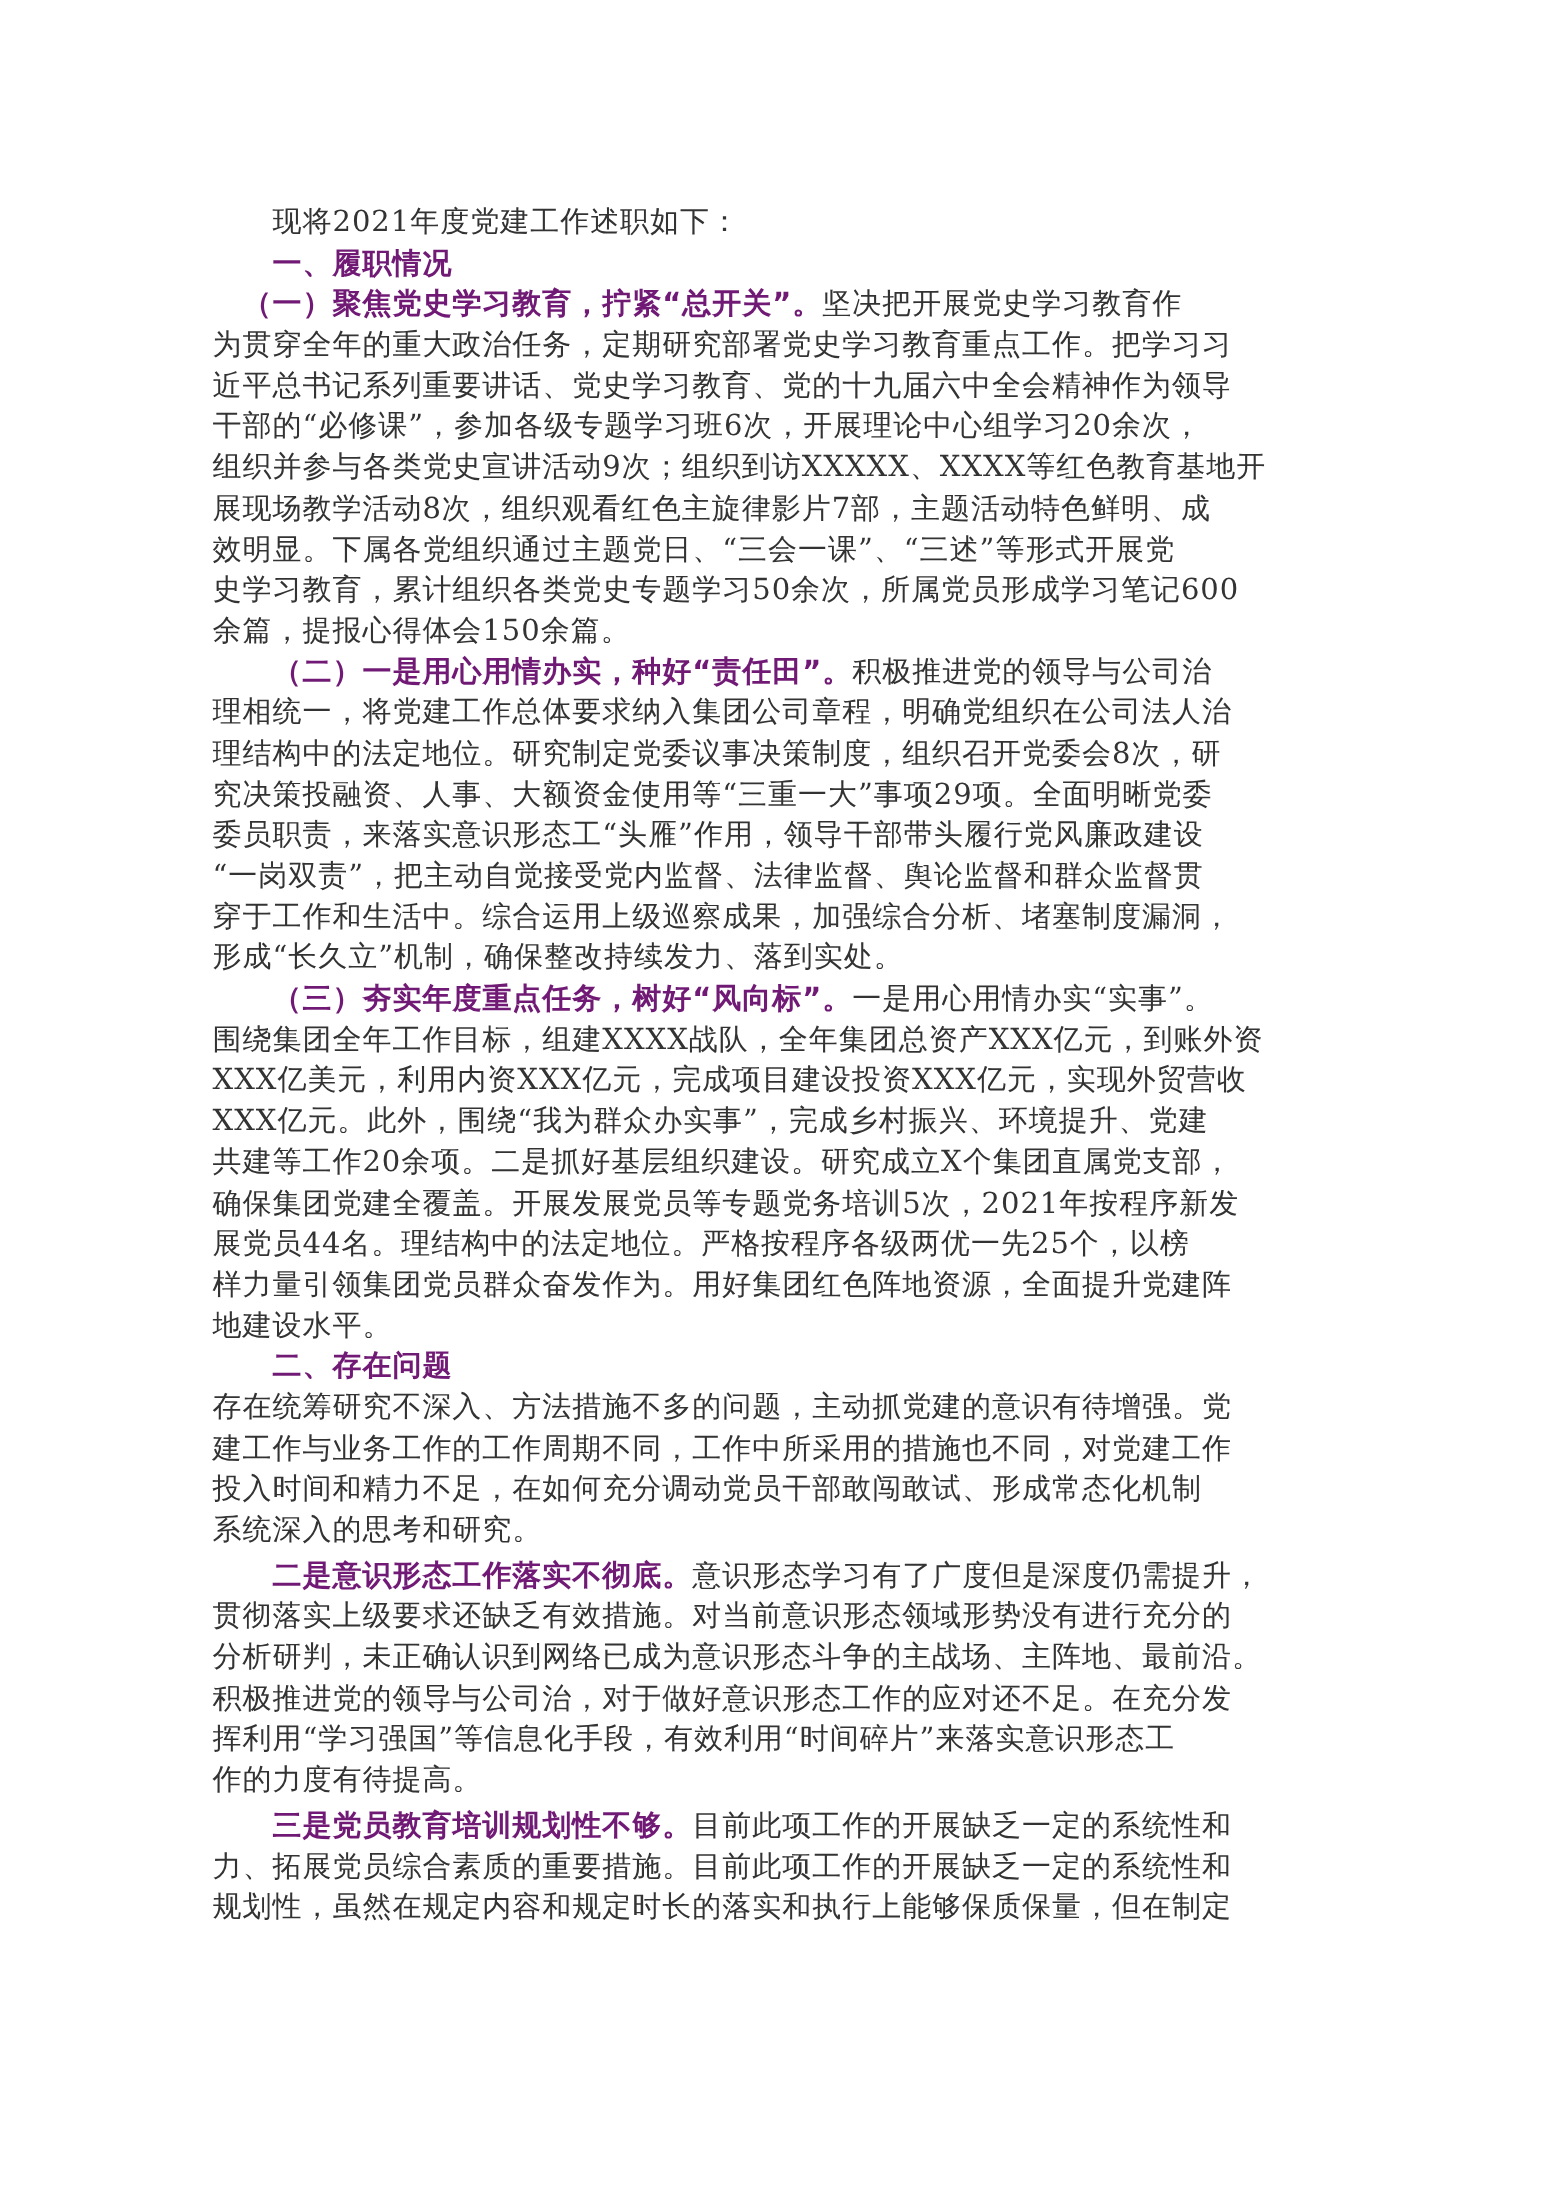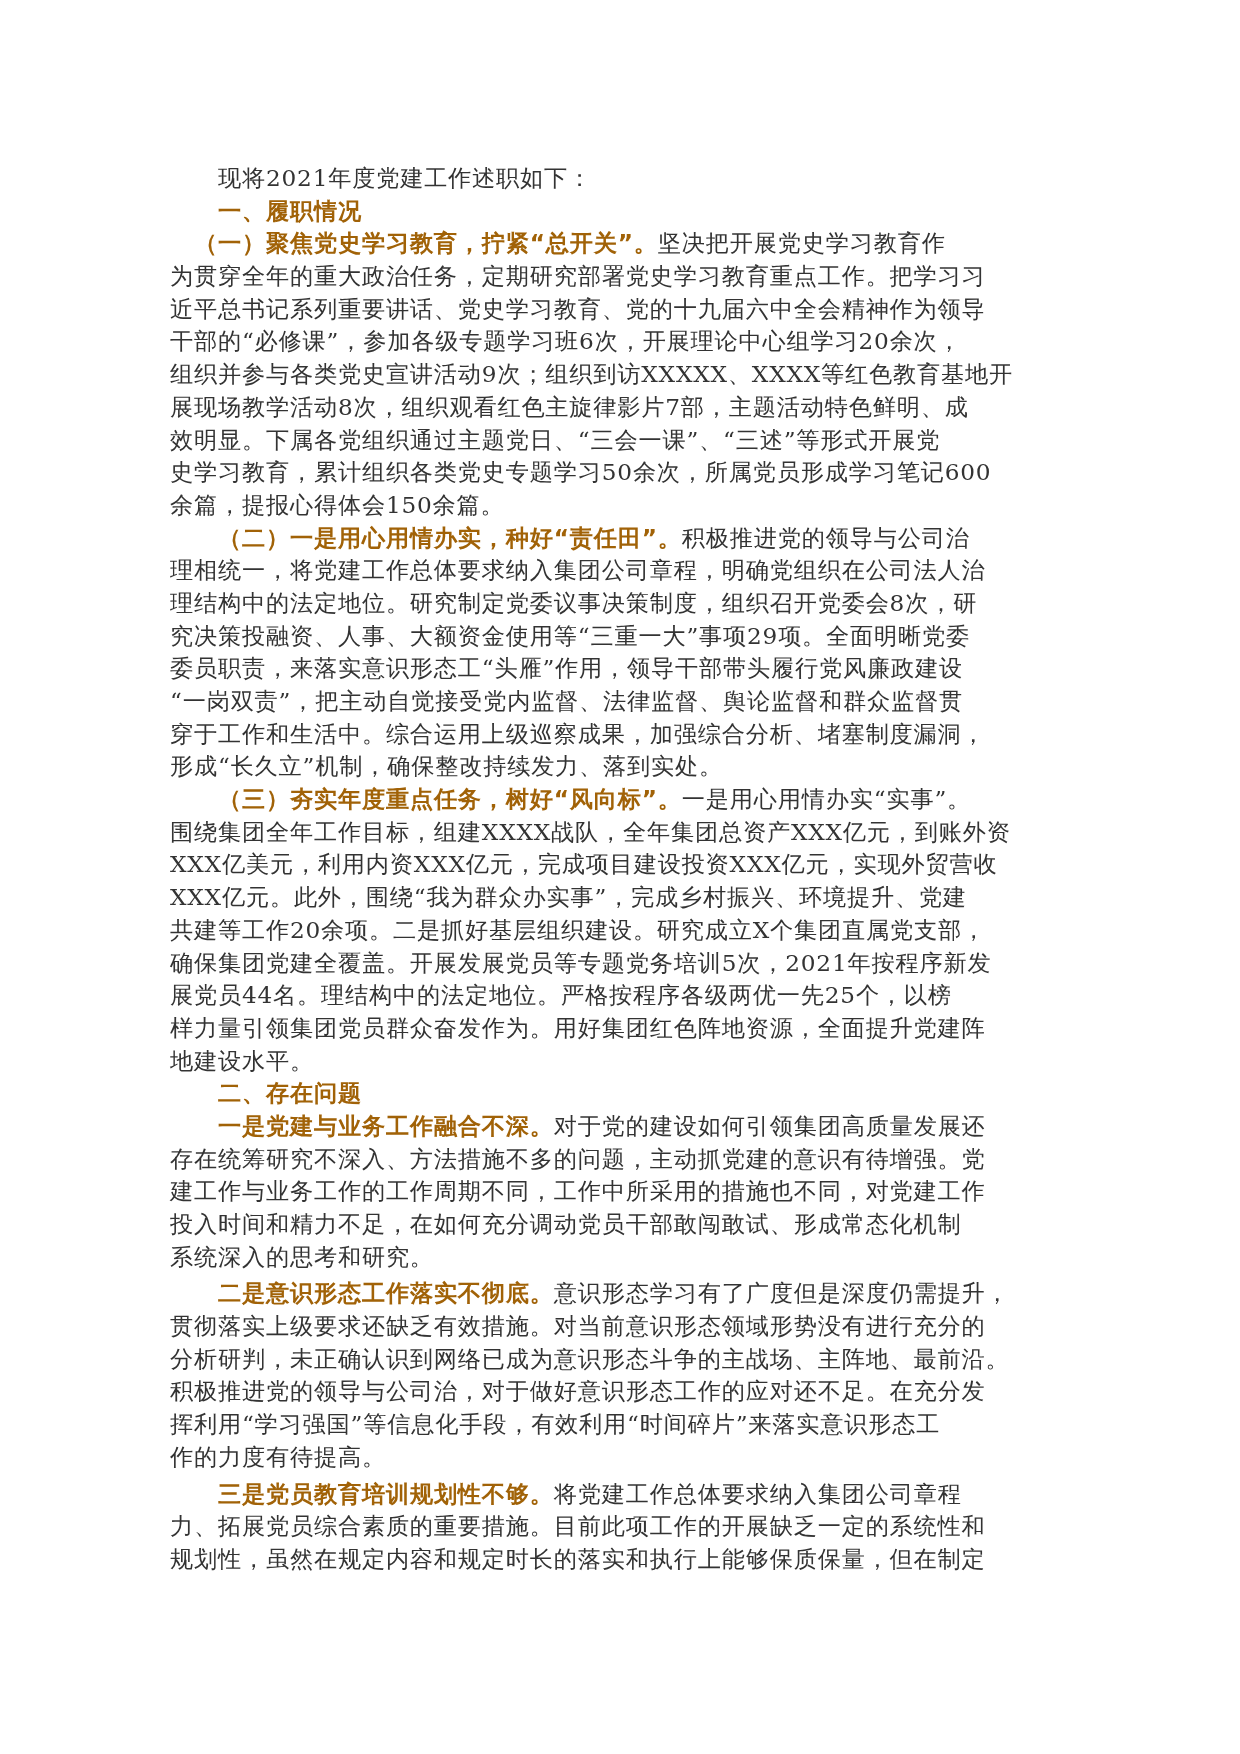--- a/index.html
+++ b/index.html
@@ -2,21 +2,21 @@
 <html><head>
 <meta charset="utf-8">
 <style>
   html,body{margin:0;padding:0;background:#ffffff;}
   body{width:1240px;height:1754px;position:relative;overflow:hidden;
        font-family:"DejaVu Serif","Liberation Serif",serif;color:#333;}
   .page{position:absolute;left:170px;top:162px;width:884px;}
   .line{height:32.7px;line-height:32.7px;font-size:23.2px;white-space:nowrap;letter-spacing:0.8px;}
   .indent{padding-left:48px;}
   .indent1{padding-left:24px;}
-  .b{font-weight:bold;color:#a16207;font-family:"DejaVu Sans","Liberation Sans",sans-serif;}
+  .b{font-weight:bold;color:#701a75;font-family:"DejaVu Sans","Liberation Sans",sans-serif;}
   .gap{height:4px;}
 </style>
 </head>
 <body>
 
 <div class="page">
   <div class="line indent">现将2021年度党建工作述职如下：</div>
   <div class="line indent b">一、履职情况</div>
 
   <div class="line indent1"><span class="b">（一）聚焦党史学习教育，拧紧“总开关”。</span><span>坚决把开展党史学习教育作</span></div>
@@ -43,31 +43,30 @@
   <div class="line">XXX亿美元，利用内资XXX亿元，完成项目建设投资XXX亿元，实现外贸营收</div>
   <div class="line">XXX亿元。此外，围绕“我为群众办实事”，完成乡村振兴、环境提升、党建</div>
   <div class="line">共建等工作20余项。二是抓好基层组织建设。研究成立X个集团直属党支部，</div>
   <div class="line">确保集团党建全覆盖。开展发展党员等专题党务培训5次，2021年按程序新发</div>
   <div class="line">展党员44名。理结构中的法定地位。严格按程序各级两优一先25个，以榜</div>
   <div class="line">样力量引领集团党员群众奋发作为。用好集团红色阵地资源，全面提升党建阵</div>
   <div class="line">地建设水平。</div>
 
   <div class="line indent b">二、存在问题</div>
 
-  <div class="line indent"><span class="b">一是党建与业务工作融合不深。</span><span>对于党的建设如何引领集团高质量发展还</span></div>
   <div class="line">存在统筹研究不深入、方法措施不多的问题，主动抓党建的意识有待增强。党</div>
   <div class="line">建工作与业务工作的工作周期不同，工作中所采用的措施也不同，对党建工作</div>
   <div class="line">投入时间和精力不足，在如何充分调动党员干部敢闯敢试、形成常态化机制</div>
   <div class="line">系统深入的思考和研究。</div>
   <div class="gap"></div>
 
   <div class="line indent"><span class="b">二是意识形态工作落实不彻底。</span><span>意识形态学习有了广度但是深度仍需提升，</span></div>
   <div class="line">贯彻落实上级要求还缺乏有效措施。对当前意识形态领域形势没有进行充分的</div>
   <div class="line">分析研判，未正确认识到网络已成为意识形态斗争的主战场、主阵地、最前沿。</div>
   <div class="line">积极推进党的领导与公司治，对于做好意识形态工作的应对还不足。在充分发</div>
   <div class="line">挥利用“学习强国”等信息化手段，有效利用“时间碎片”来落实意识形态工</div>
   <div class="line">作的力度有待提高。</div>
   <div class="gap"></div>
 
-  <div class="line indent"><span class="b">三是党员教育培训规划性不够。</span><span>将党建工作总体要求纳入集团公司章程</span></div>
+  <div class="line indent"><span class="b">三是党员教育培训规划性不够。</span><span>目前此项工作的开展缺乏一定的系统性和</span></div>
   <div class="line">力、拓展党员综合素质的重要措施。目前此项工作的开展缺乏一定的系统性和</div>
   <div class="line">规划性，虽然在规定内容和规定时长的落实和执行上能够保质保量，但在制定</div>
 </div>
 
 </body></html>

